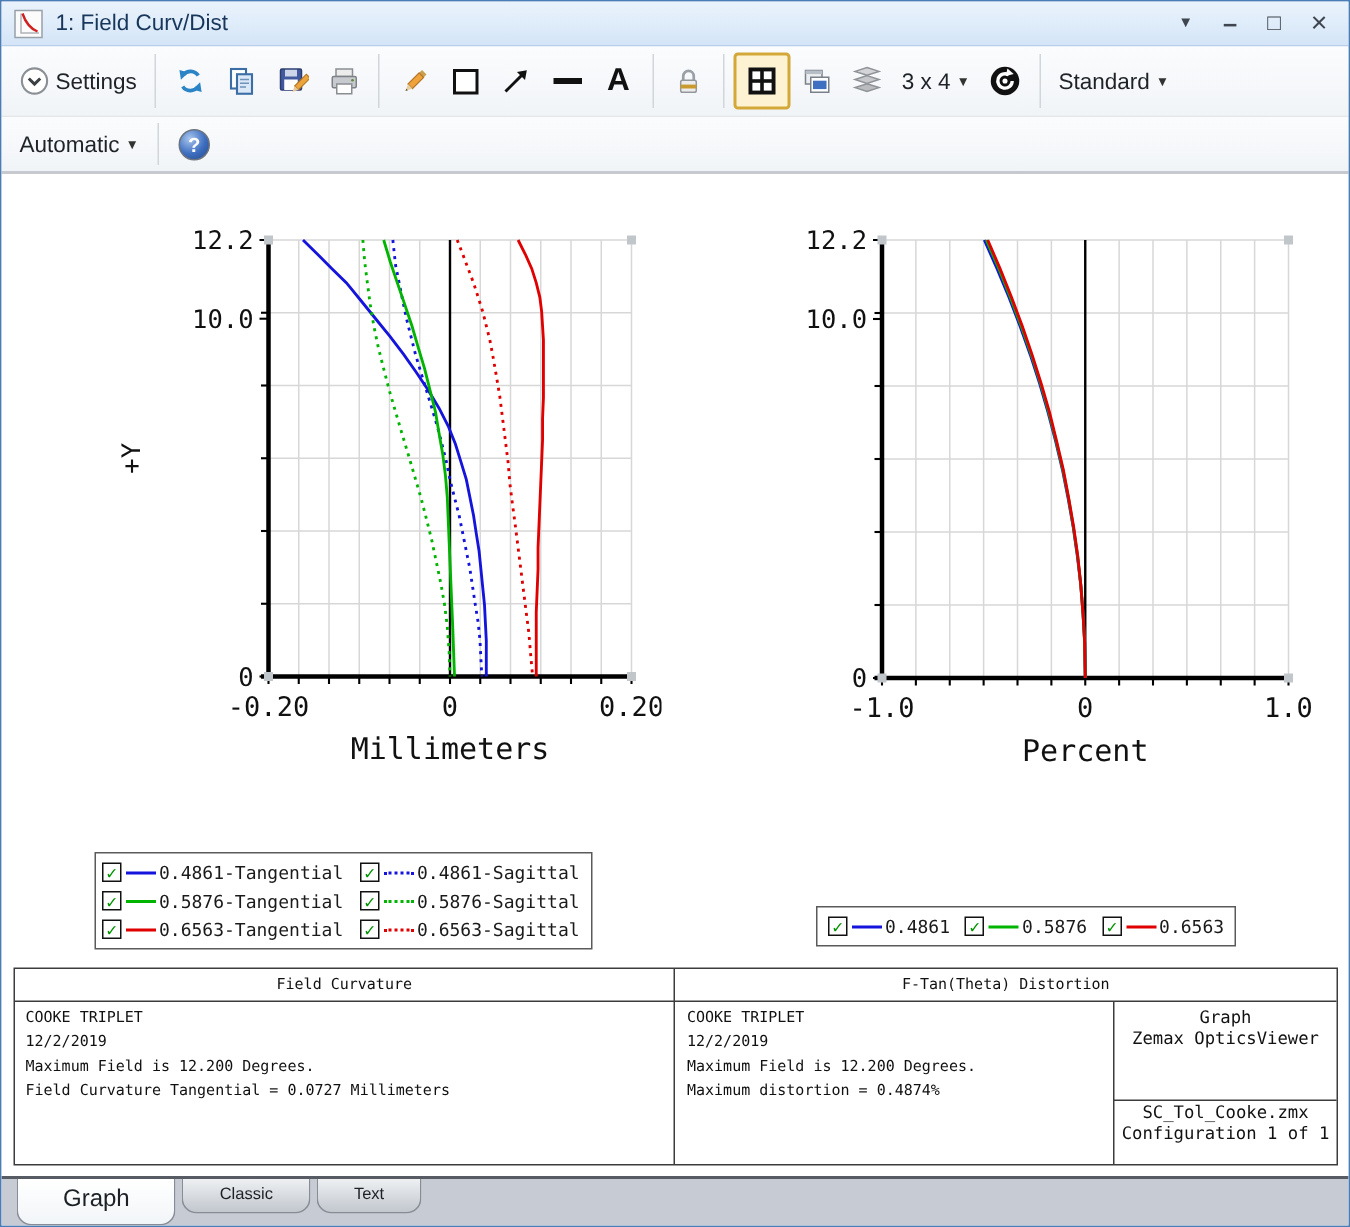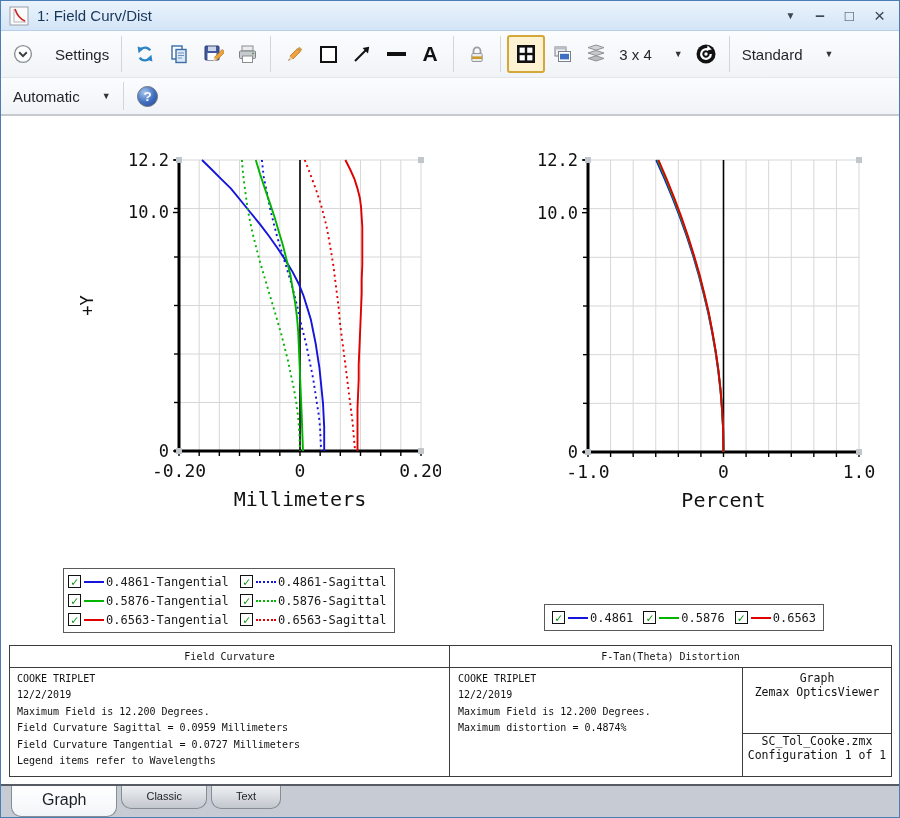--- a/index.html
+++ b/index.html
@@ -30,21 +30,21 @@
   .toolbar{
     background:linear-gradient(#fbfcfe,#f1f4f7);
     display:flex;align-items:center;padding:0 6px;
   }
   .tb1{height:47px;flex:0 0 47px;border-bottom:1px solid #e4e7ea;}
   .tb2{height:38px;flex:0 0 38px;border-bottom:2px solid #c6cad0;}
   .tb-sep{width:1px;height:36px;background:#d2d6da;margin:0 6px;flex:0 0 1px;}
   .tb2 .tb-sep{height:28px;}
   .tb-btn{
     border:none;background:transparent;height:38px;min-width:34px;
-    display:flex;align-items:center;justify-content:center;gap:22px;
+    display:flex;align-items:center;justify-content:center;gap:4px;
     font-family:"Liberation Sans",sans-serif;font-size:15px;color:#1f2328;
     padding:0 6px;cursor:default;
   }
   .tb-btn.active-tool{
     background:#fdf3d2;border:2px solid #d3a738;border-radius:3px;height:38px;
   }
   .caret{font-size:9px;color:#333;}
   .glyph-A{font-weight:bold;font-size:21px;color:#111;}
   .shape-rect{width:17px;height:17px;border:2.4px solid #111;background:#fff;}
   .shape-line{width:19px;height:4px;background:#111;}
@@ -487,23 +487,21 @@
       </div>
     </div>
 
     <div class="info-table">
       <div class="it-cell it-h it-hL">Field Curvature</div>
       <div class="it-cell it-h it-hR">F-Tan(Theta) Distortion</div>
       <div class="it-cell it-bL">
         <div class="it-line">COOKE TRIPLET</div>
         <div class="it-line">12/2/2019</div>
         <div class="it-line">Maximum Field is 12.200 Degrees.</div>
-        <div class="it-line">Field Curvature Sagittal = 0.0959 Millimeters</div>
         <div class="it-line">Field Curvature Tangential = 0.0727 Millimeters</div>
-        <div class="it-line">Legend items refer to Wavelengths</div>
       </div>
       <div class="it-cell it-bR">
         <div class="it-line">COOKE TRIPLET</div>
         <div class="it-line">12/2/2019</div>
         <div class="it-line">Maximum Field is 12.200 Degrees.</div>
         <div class="it-line">Maximum distortion = 0.4874%</div>
       </div>
       <div class="it-cell it-brand">
         <div class="it-small">Graph</div>
         <div class="it-small">Zemax OpticsViewer</div>

